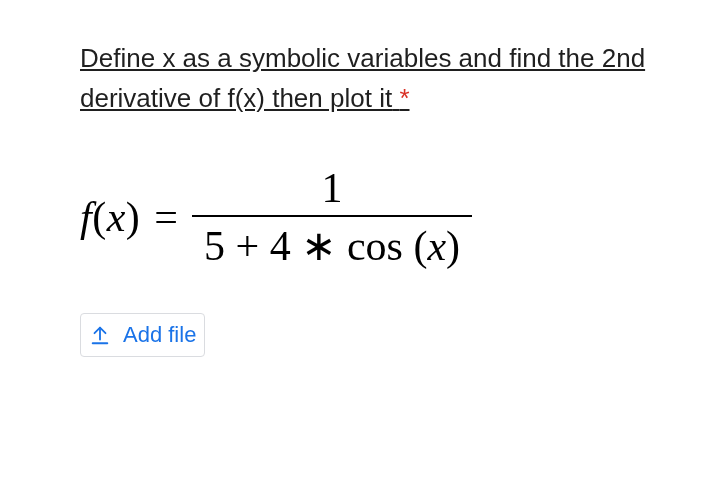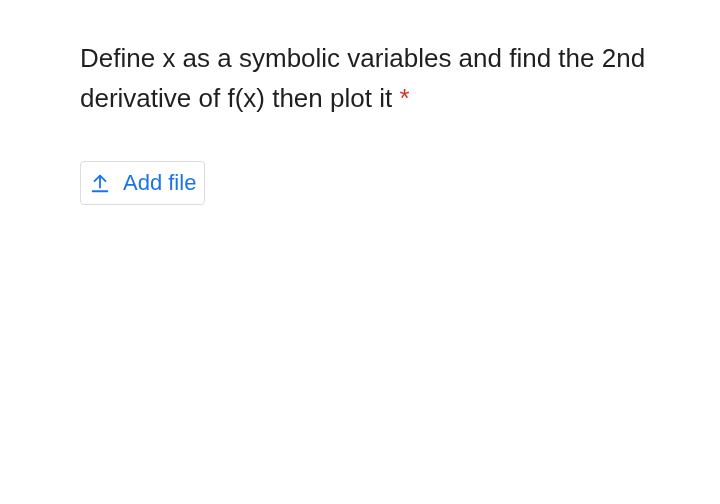--- a/index.html
+++ b/index.html
@@ -12,20 +12,21 @@
     color: #202124;
   }
   .wrap {
     padding: 38px 60px 30px 80px;
   }
   .question {
     font-size: 26px;
     line-height: 1.55;
     font-weight: 400;
     color: #1f1f1f;
+    text-decoration: underline;
   }
   .question .req {
     color: #d93025;
   }
   .formula {
     margin-top: 44px;
     display: flex;
     align-items: center;
     font-family: "Times New Roman", Times, serif;
     font-size: 42px;
@@ -88,20 +89,28 @@
 </head>
 <body>
 
 <div class="wrap">
 
   <div class="question">
     <span>Define x as a symbolic variables and find the 2nd derivative of f(x) then plot it</span>
     <span class="req">*</span>
   </div>
 
+  <div class="formula">
+    <span class="lhs">f<span class="upright">(</span>x<span class="upright">)</span></span>
+    <span class="eq">=</span>
+    <span class="frac">
+      <span class="num">1</span>
+      <span class="den">5 + 4 ∗ <span class="cos">cos</span> (<span class="x">x</span>)</span>
+    </span>
+  </div>
 
   <button class="addfile">
     <span class="ic">
       <svg width="22" height="22" viewBox="0 0 24 24" fill="none" stroke="#1a73e8" stroke-width="2" stroke-linecap="round" stroke-linejoin="round">
         <line x1="12" y1="17" x2="12" y2="4"></line>
         <polyline points="6 10 12 4 18 10"></polyline>
         <line x1="4" y1="21" x2="20" y2="21"></line>
       </svg>
     </span>
     <span>Add file</span>

